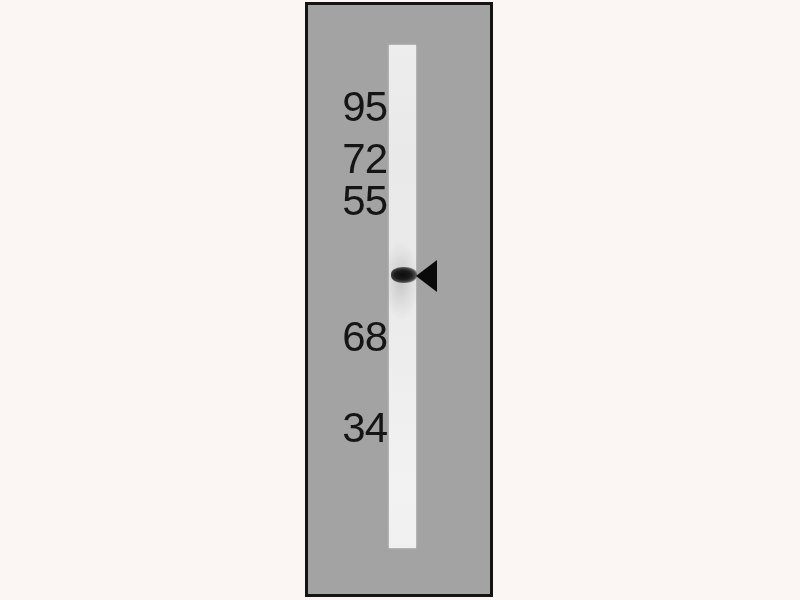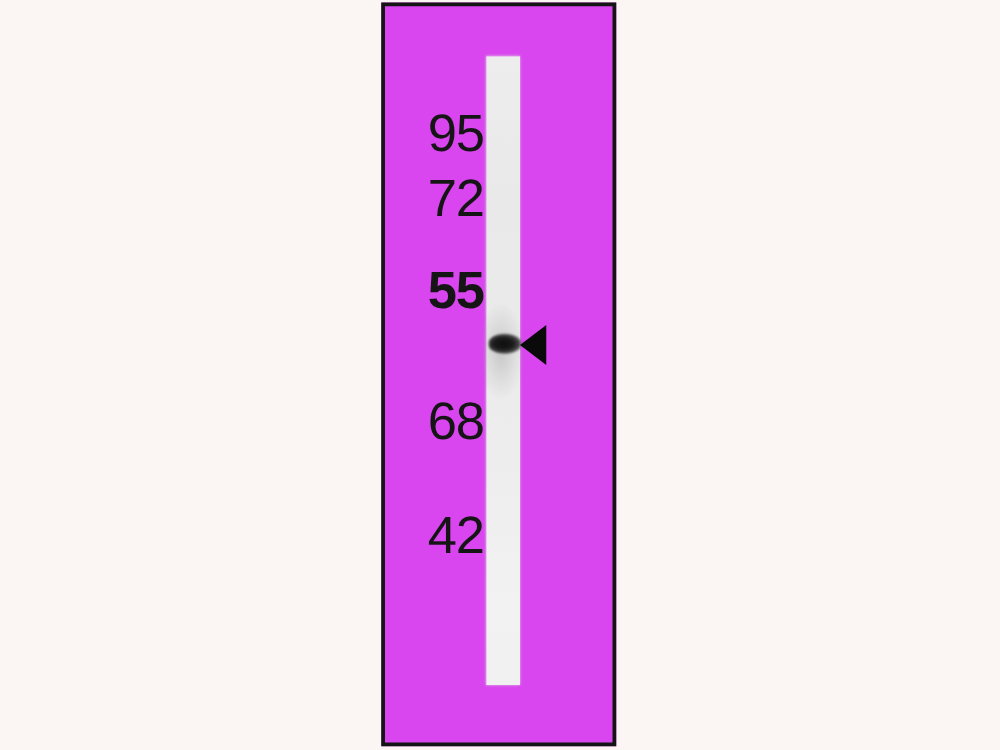--- a/index.html
+++ b/index.html
@@ -21,21 +21,21 @@
     width: 800px; height: 600px;
   }
   
   .frame {
     position: absolute;
     left: 305px;
     top: 2px;
     width: 182px;
     height: 589px;
     border: 3px solid #141414;
-    background: #d946ef;
+    background: #a3a3a3;
   }
   
   .lane {
     position: absolute;
     left: 81px;
     top: 40px;
     width: 27px;
     height: 503px;
     background: linear-gradient(180deg,
       #ededed 0%,
@@ -93,35 +93,35 @@
     width: 79px;
     text-align: right;
     font-size: 42px;
     line-height: 42px;
     letter-spacing: -1px;
     color: #151515;
     user-select: none;
   }
   .m0 { top: 81px; }
   .m1 { top: 121px; margin-top: 12px; }
-  .m2 { top: 206px; font-weight: bold; }
+  .m2 { top: 175px; }
   .m3 { top: 311px; }
   .m4 { top: 402px; }
 </style>
 </head>
 <body>
 
 <div class="canvas">
   <div class="frame">
 
     <span class="marker m0">95</span>
     <span class="marker m1">72</span>
     <span class="marker m2">55</span>
     <span class="marker m3">68</span>
-    <span class="marker m4">42</span>
+    <span class="marker m4">34</span>
 
     <div class="lane"></div>
     <div class="band-smear"></div>
     <div class="band"></div>
     <div class="arrowhead"></div>
 
   </div>
 </div>
 
 </body></html>

